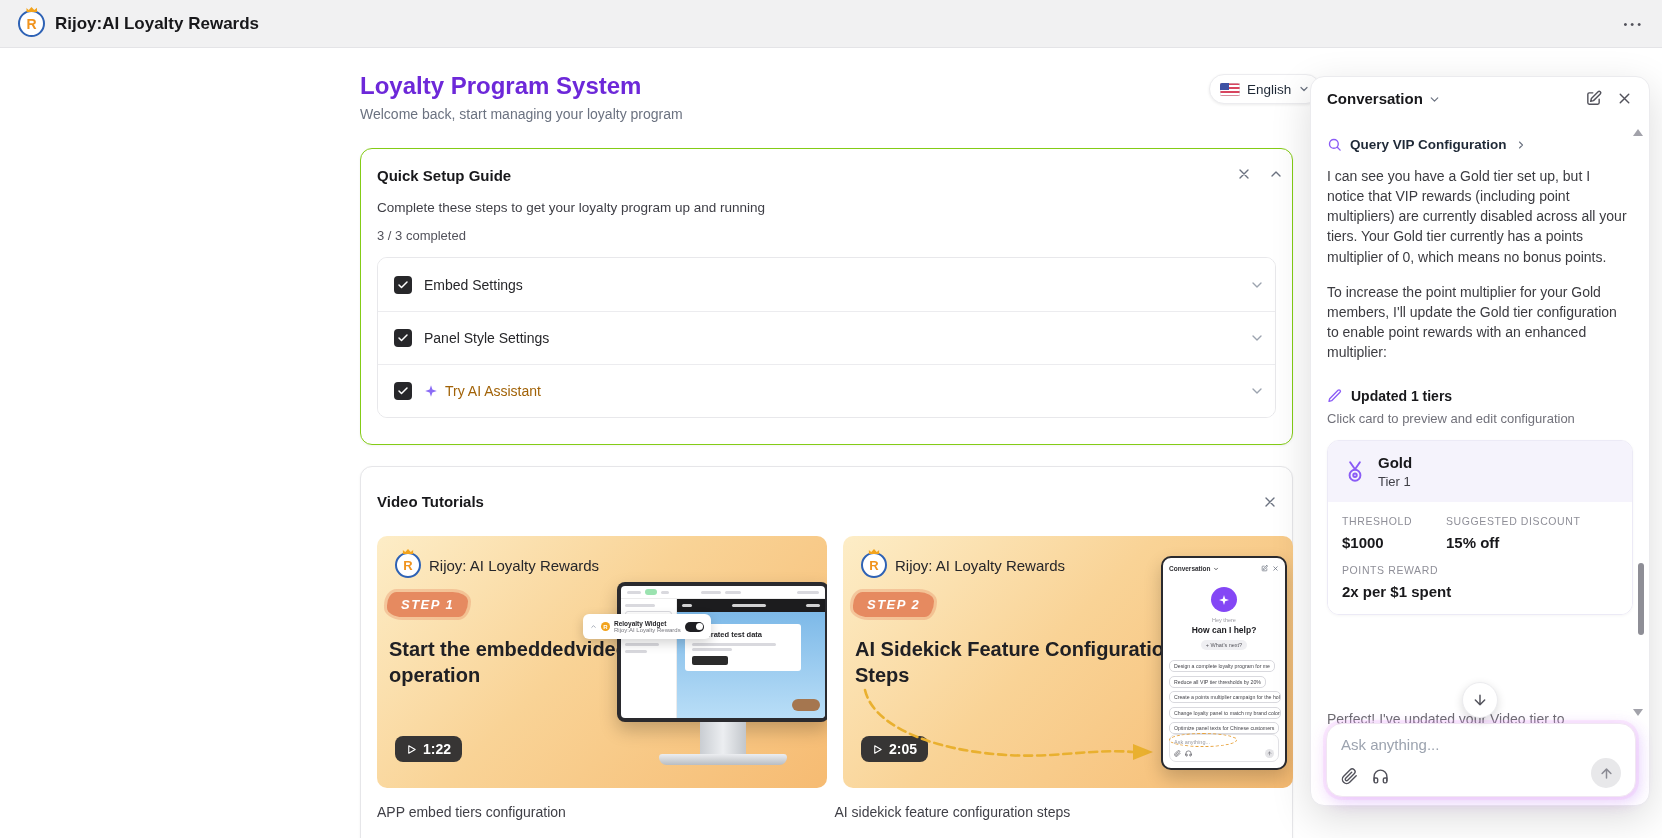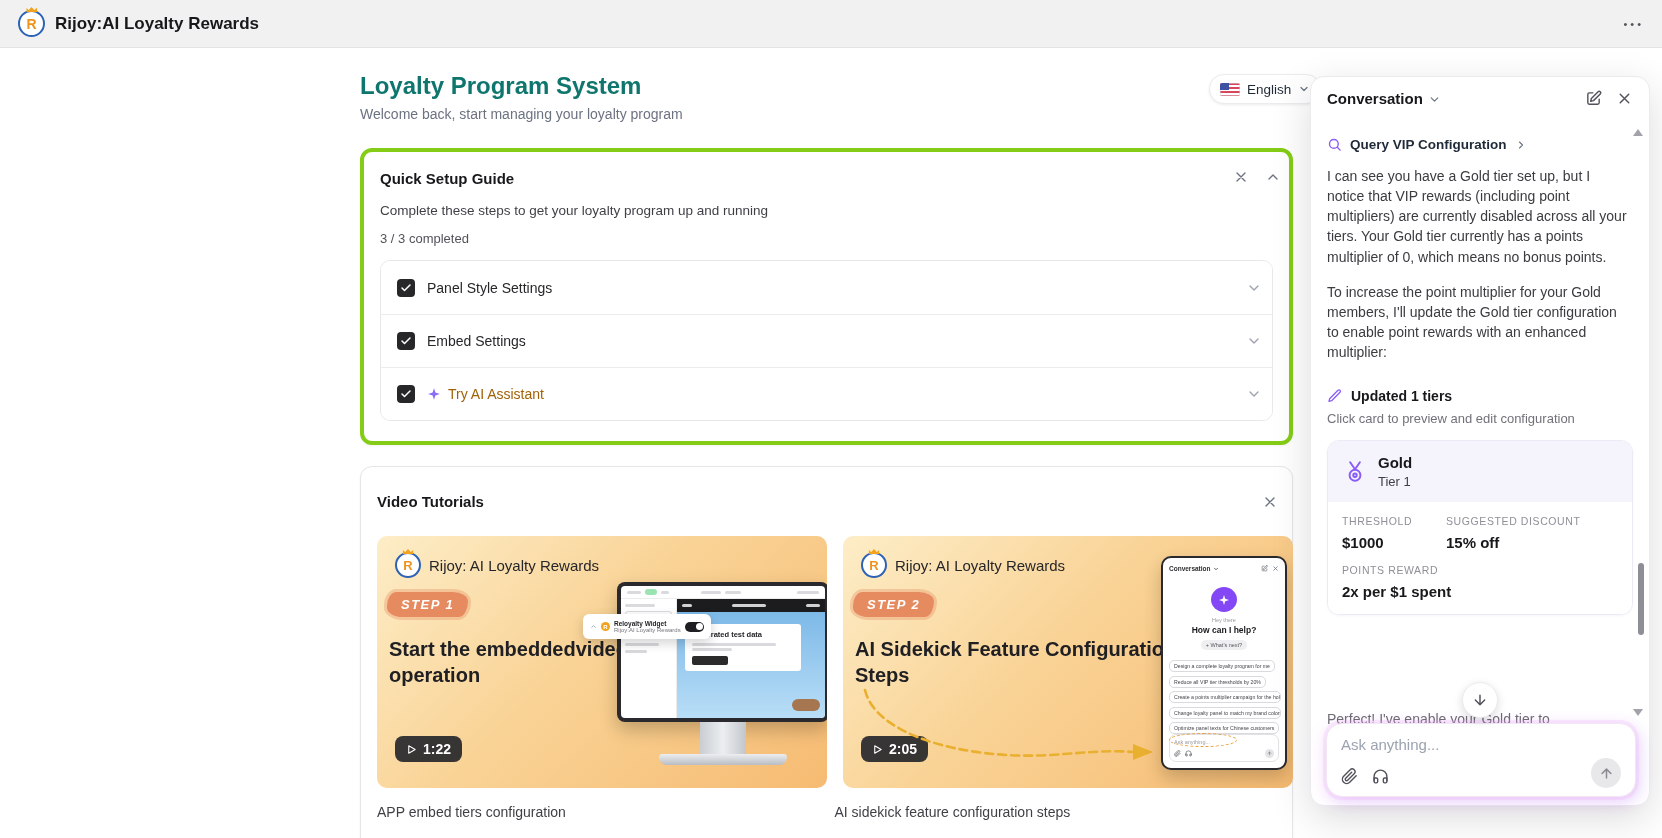--- a/index.html
+++ b/index.html
@@ -12,36 +12,36 @@
   .logo { width:27px; height:27px; border-radius:50%; background:#fff; border:2px solid #2e62b5;
           display:flex; align-items:center; justify-content:center; font-weight:bold; color:#f0931d;
           font-size:14px; line-height:1; position:relative; flex:0 0 auto; }
   .logo::before { content:""; position:absolute; top:-5px; left:50%; transform:translateX(-50%);
           width:11px; height:5px; background:#f2a31c;
           clip-path:polygon(0 100%,0 15%,25% 60%,50% 0,75% 60%,100% 15%,100% 100%); }
   .topbar-title { font-size:17px; font-weight:bold; color:#18181b; margin-left:10px; }
   .topbar-menu { margin-left:auto; color:#52525b; font-size:11px; letter-spacing:3px; cursor:pointer; }
 
   
-  .page-title { position:absolute; left:360px; top:72px; font-size:24px; font-weight:bold; color:#0f766e; }
+  .page-title { position:absolute; left:360px; top:72px; font-size:24px; font-weight:bold; color:#6d28d9; }
   .page-subtitle { position:absolute; left:360px; top:106px; font-size:14px; color:#6b7280; }
 
   .lang-pill { position:absolute; left:1209px; top:74px; height:30px; padding:0 10px; background:#fff;
                border:1px solid #ececef; border-radius:15px; box-shadow:0 1px 3px rgba(0,0,0,.08);
                display:flex; align-items:center; gap:7px; cursor:pointer; z-index:4; }
   .flag { width:20px; height:13px; border-radius:2px; position:relative; overflow:hidden;
           background:repeating-linear-gradient(#d8455f 0 2px, #fff 2px 4px); box-shadow:inset 0 0 0 .5px #d5d5da; }
   .flag::before { content:""; position:absolute; left:0; top:0; width:9px; height:7px; background:#3f51a3; }
   .lang-label { font-size:13.5px; color:#1f2937; font-weight:500; }
 
   svg.ic { display:block; }
 
   
   .q-card { position:absolute; left:360px; top:148px; width:933px; height:297px; background:#fff;
-            border:4px solid #84cc16; border-radius:12px; box-shadow:0 1px 3px rgba(0,0,0,.05); padding:18px 16px; }
+            border:1px solid #84cc16; border-radius:12px; box-shadow:0 1px 3px rgba(0,0,0,.05); padding:18px 16px; }
   .q-title { font-size:15px; font-weight:bold; color:#18181b; }
   .q-close { position:absolute; top:17px; right:40px; color:#6b7280; cursor:pointer; }
   .q-collapse { position:absolute; top:17px; right:8px; color:#6b7280; cursor:pointer; }
   .q-desc { margin-top:16px; font-size:13.5px; color:#3f3f46; }
   .q-progress { margin-top:13px; font-size:13px; color:#52525b; }
   .steps-box { margin-top:14px; border:1px solid #e8e8eb; border-radius:10px; overflow:hidden; }
   .step-row { height:53px; display:flex; align-items:center; padding:0 16px; position:relative; cursor:pointer; background:#fff; }
   .step-row + .step-row { border-top:1px solid #ececef; }
   .checkbox { width:18px; height:18px; border-radius:4px; background:#27272a; display:flex; align-items:center;
               justify-content:center; color:#fff; flex:0 0 auto; cursor:pointer; }
@@ -216,34 +216,34 @@
   <div class="q-desc">Complete these steps to get your loyalty program up and running</div>
   <div class="q-progress">3 / 3 completed</div>
 
   <div class="steps-box">
     <div class="step-row">
       <div class="checkbox">
         <svg class="ic" width="12" height="12" viewBox="0 0 24 24" fill="none" stroke="currentColor" stroke-width="3" stroke-linecap="round" stroke-linejoin="round">
             <path d="M20 6L9 17l-5-5"></path>
           </svg>
       </div>
-      <span class="step-label">Panel Style Settings</span>
+      <span class="step-label">Embed Settings</span>
       <span class="step-chevron">
         <svg class="ic" width="16" height="16" viewBox="0 0 24 24" fill="none" stroke="currentColor" stroke-width="2" stroke-linecap="round" stroke-linejoin="round">
             <path d="M6 9l6 6 6-6"></path>
           </svg>
       </span>
     </div>
     <div class="step-row">
       <div class="checkbox">
         <svg class="ic" width="12" height="12" viewBox="0 0 24 24" fill="none" stroke="currentColor" stroke-width="3" stroke-linecap="round" stroke-linejoin="round">
             <path d="M20 6L9 17l-5-5"></path>
           </svg>
       </div>
-      <span class="step-label">Embed Settings</span>
+      <span class="step-label">Panel Style Settings</span>
       <span class="step-chevron">
         <svg class="ic" width="16" height="16" viewBox="0 0 24 24" fill="none" stroke="currentColor" stroke-width="2" stroke-linecap="round" stroke-linejoin="round">
             <path d="M6 9l6 6 6-6"></path>
           </svg>
       </span>
     </div>
     <div class="step-row">
       <div class="checkbox">
         <svg class="ic" width="12" height="12" viewBox="0 0 24 24" fill="none" stroke="currentColor" stroke-width="3" stroke-linecap="round" stroke-linejoin="round">
             <path d="M20 6L9 17l-5-5"></path>
@@ -497,21 +497,21 @@
           </div>
         </div>
         <div class="tier-points">
           <div class="t-label">POINTS REWARD</div>
           <div class="t-value">2x per $1 spent</div>
         </div>
       </div>
     </div>
   </div>
 
-  <div class="obscured">Perfect! I've enable your Gold tier to</div>
+  <div class="obscured">Perfect! I've updated your Video tier to</div>
 
   <div class="down-btn">
     <svg class="ic" width="16" height="16" viewBox="0 0 24 24" fill="none" stroke="currentColor" stroke-width="2.2" stroke-linecap="round" stroke-linejoin="round">
         <path d="M12 5v14M19 12l-7 7-7-7"></path>
       </svg>
   </div>
 
   <div class="ask-box">
     <input class="ask-input" type="text" placeholder="Ask anything..." style="">
     <div class="ask-icons">

